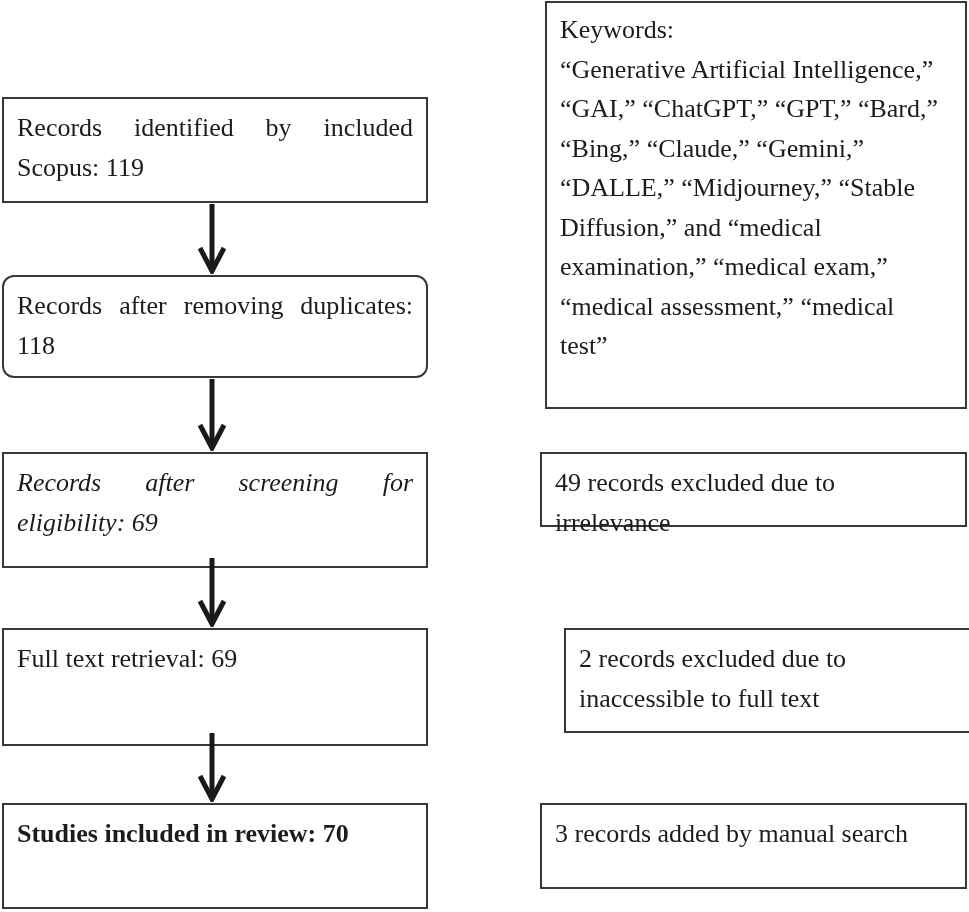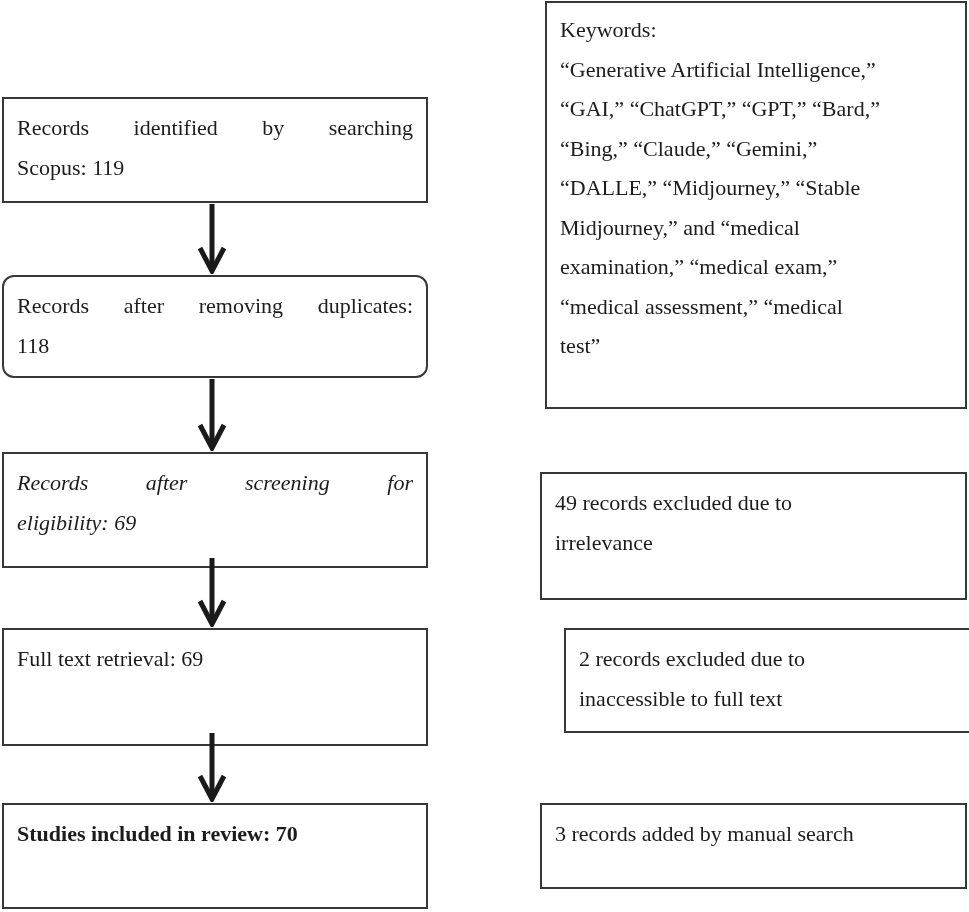--- a/index.html
+++ b/index.html
@@ -14,60 +14,60 @@
     background: #ffffff;
     font-family: "Liberation Serif", serif;
     color: #1c1c1c;
     overflow: hidden;
   }
   .box {
     position: absolute;
     box-sizing: border-box;
     border: 2px solid #383838;
     background: #ffffff;
-    font-size: 22px;
+    font-size: 26px;
     line-height: 40px;
     padding: 9px 13px;
   }
   .ln { white-space: nowrap; }
   .ln.just {
     white-space: normal;
     text-align: justify;
     text-align-last: justify;
   }
   
   .b-l1 { left: 2px;   top: 97px;  width: 426px; height: 106px; }
   .b-l2 { left: 2px;   top: 275px; width: 426px; height: 103px; border-radius: 12px; }
   .b-l3 { left: 2px;   top: 452px; width: 426px; height: 116px; font-style: italic; }
   .b-l4 { left: 2px;   top: 628px; width: 426px; height: 118px; }
   .b-l5 { left: 2px;   top: 803px; width: 426px; height: 106px; font-weight: bold; }
   
   .b-kw { left: 545px; top: 1px;   width: 422px; height: 408px; padding: 7px 13px; line-height: 39.5px; }
-  .b-r2 { left: 540px; top: 452px; width: 427px; height: 128px; margin-top: 20px; }
+  .b-r2 { left: 540px; top: 452px; width: 427px; height: 75px; }
   .b-r3 { left: 540px; top: 628px; width: 427px; height: 105px; margin-left: 24px; }
   .b-r4 { left: 540px; top: 803px; width: 427px; height: 86px; }
   
   .arrow {
     position: absolute;
     left: 195px;
     width: 34px;
   }
   .arrow svg { display: block; }
   .a1 { top: 204px; height: 70px; }
   .a2 { top: 379px; height: 72px; }
   .a3 { top: 558px; height: 69px; }
   .a4 { top: 733px; height: 69px; }
 </style>
 </head>
 <body>
 
 <div class="canvas">
 
   <div class="box b-l1">
-    <div class="ln just">Records identified by searching</div>
+    <div class="ln just">Records identified by included</div>
     <div class="ln">Scopus: 119</div>
   </div>
 
   <div class="box b-l2">
     <div class="ln just">Records after removing duplicates:</div>
     <div class="ln">118</div>
   </div>
 
   <div class="box b-l3">
     <div class="ln just">Records after screening for</div>
@@ -106,21 +106,21 @@
       <polyline points="5,43 17,66 29,43" fill="none" stroke="#1a1a1a" stroke-width="5"></polyline>
     </svg>
   </div>
 
   <div class="box b-kw">
     <div class="ln">Keywords:</div>
     <div class="ln">“Generative Artificial Intelligence,”</div>
     <div class="ln">“GAI,” “ChatGPT,” “GPT,” “Bard,”</div>
     <div class="ln">“Bing,” “Claude,” “Gemini,”</div>
     <div class="ln">“DALLE,” “Midjourney,” “Stable</div>
-    <div class="ln">Midjourney,” and “medical</div>
+    <div class="ln">Diffusion,” and “medical</div>
     <div class="ln">examination,” “medical exam,”</div>
     <div class="ln">“medical assessment,” “medical</div>
     <div class="ln">test”</div>
   </div>
 
   <div class="box b-r2">
     <div class="ln">49 records excluded due to</div>
     <div class="ln">irrelevance</div>
   </div>
 

